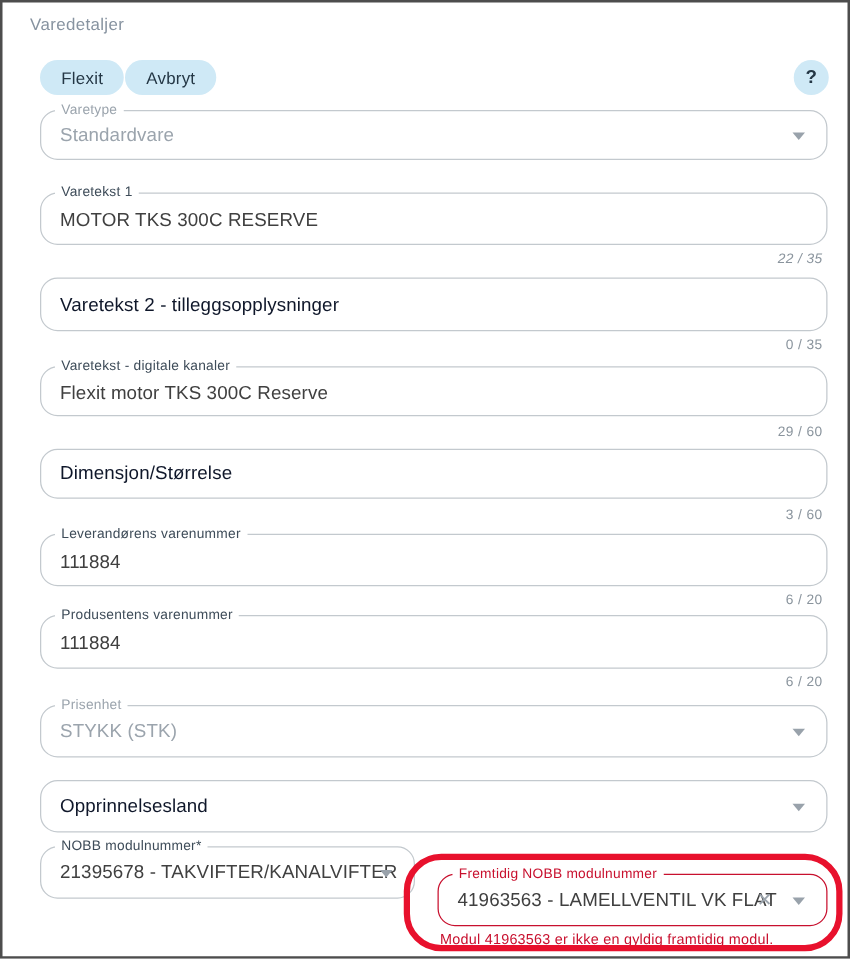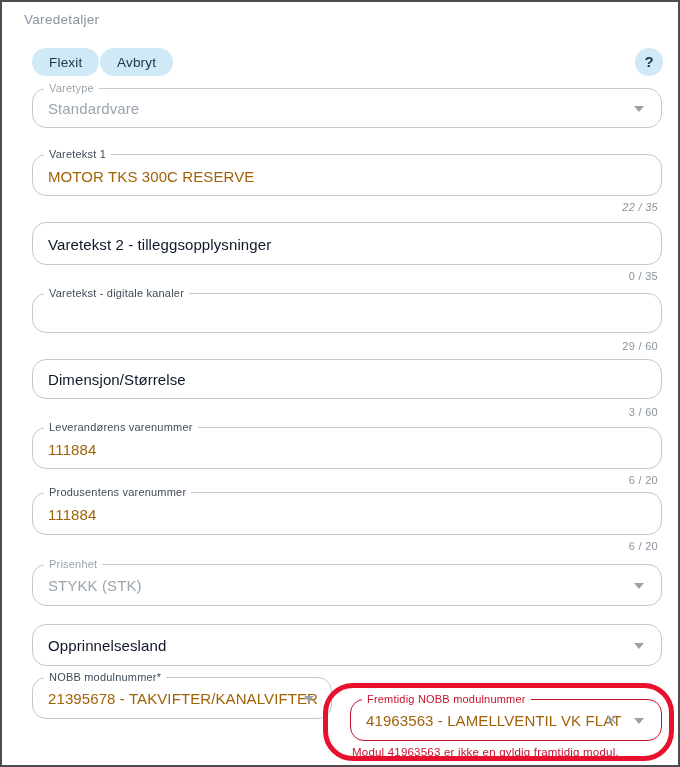--- a/index.html
+++ b/index.html
@@ -46,21 +46,21 @@
   }
   .flabel {
     position: absolute; top: -7px; left: 11px;
     background: #fff; padding: 0 5px;
     font-size: 11px; color: #3e4c59; letter-spacing: .2px;
     white-space: nowrap;
   }
   .fvalue {
     position: absolute; left: 15px; top: 50%;
     transform: translateY(-50%);
-    font-size: 15px; color: #a16207; letter-spacing: .1px;
+    font-size: 15px; color: #404040; letter-spacing: .1px;
     white-space: nowrap;
   }
   .dis  { color: #9ba4ad !important; }
   .ph   { color: #0f172a; }
 
   .caret {
     position: absolute; right: 17px; top: 50%; margin-top: -2px;
     width: 0; height: 0;
     border-left: 5px solid transparent;
     border-right: 5px solid transparent;
@@ -116,20 +116,21 @@
   </div>
   <div class="counter" style="top:199px;font-style:italic;">22 / 35</div>
 
   <div class="field" style="top:220px;height:43px;">
     <span class="fvalue ph">Varetekst 2 - tilleggsopplysninger</span>
   </div>
   <div class="counter" style="top:268px;">0 / 35</div>
 
   <div class="field" style="top:291px;height:40px;">
     <span class="flabel">Varetekst - digitale kanaler</span>
+    <span class="fvalue" style="top:12px;transform:none;">Flexit motor TKS 300C Reserve</span>
   </div>
   <div class="counter" style="top:338px;">29 / 60</div>
 
   <div class="field" style="top:357px;height:40px;">
     <span class="fvalue ph">Dimensjon/Størrelse</span>
   </div>
   <div class="counter" style="top:404px;">3 / 60</div>
 
   <div class="field" style="top:425px;height:42px;">
     <span class="flabel">Leverandørens varenummer</span>

